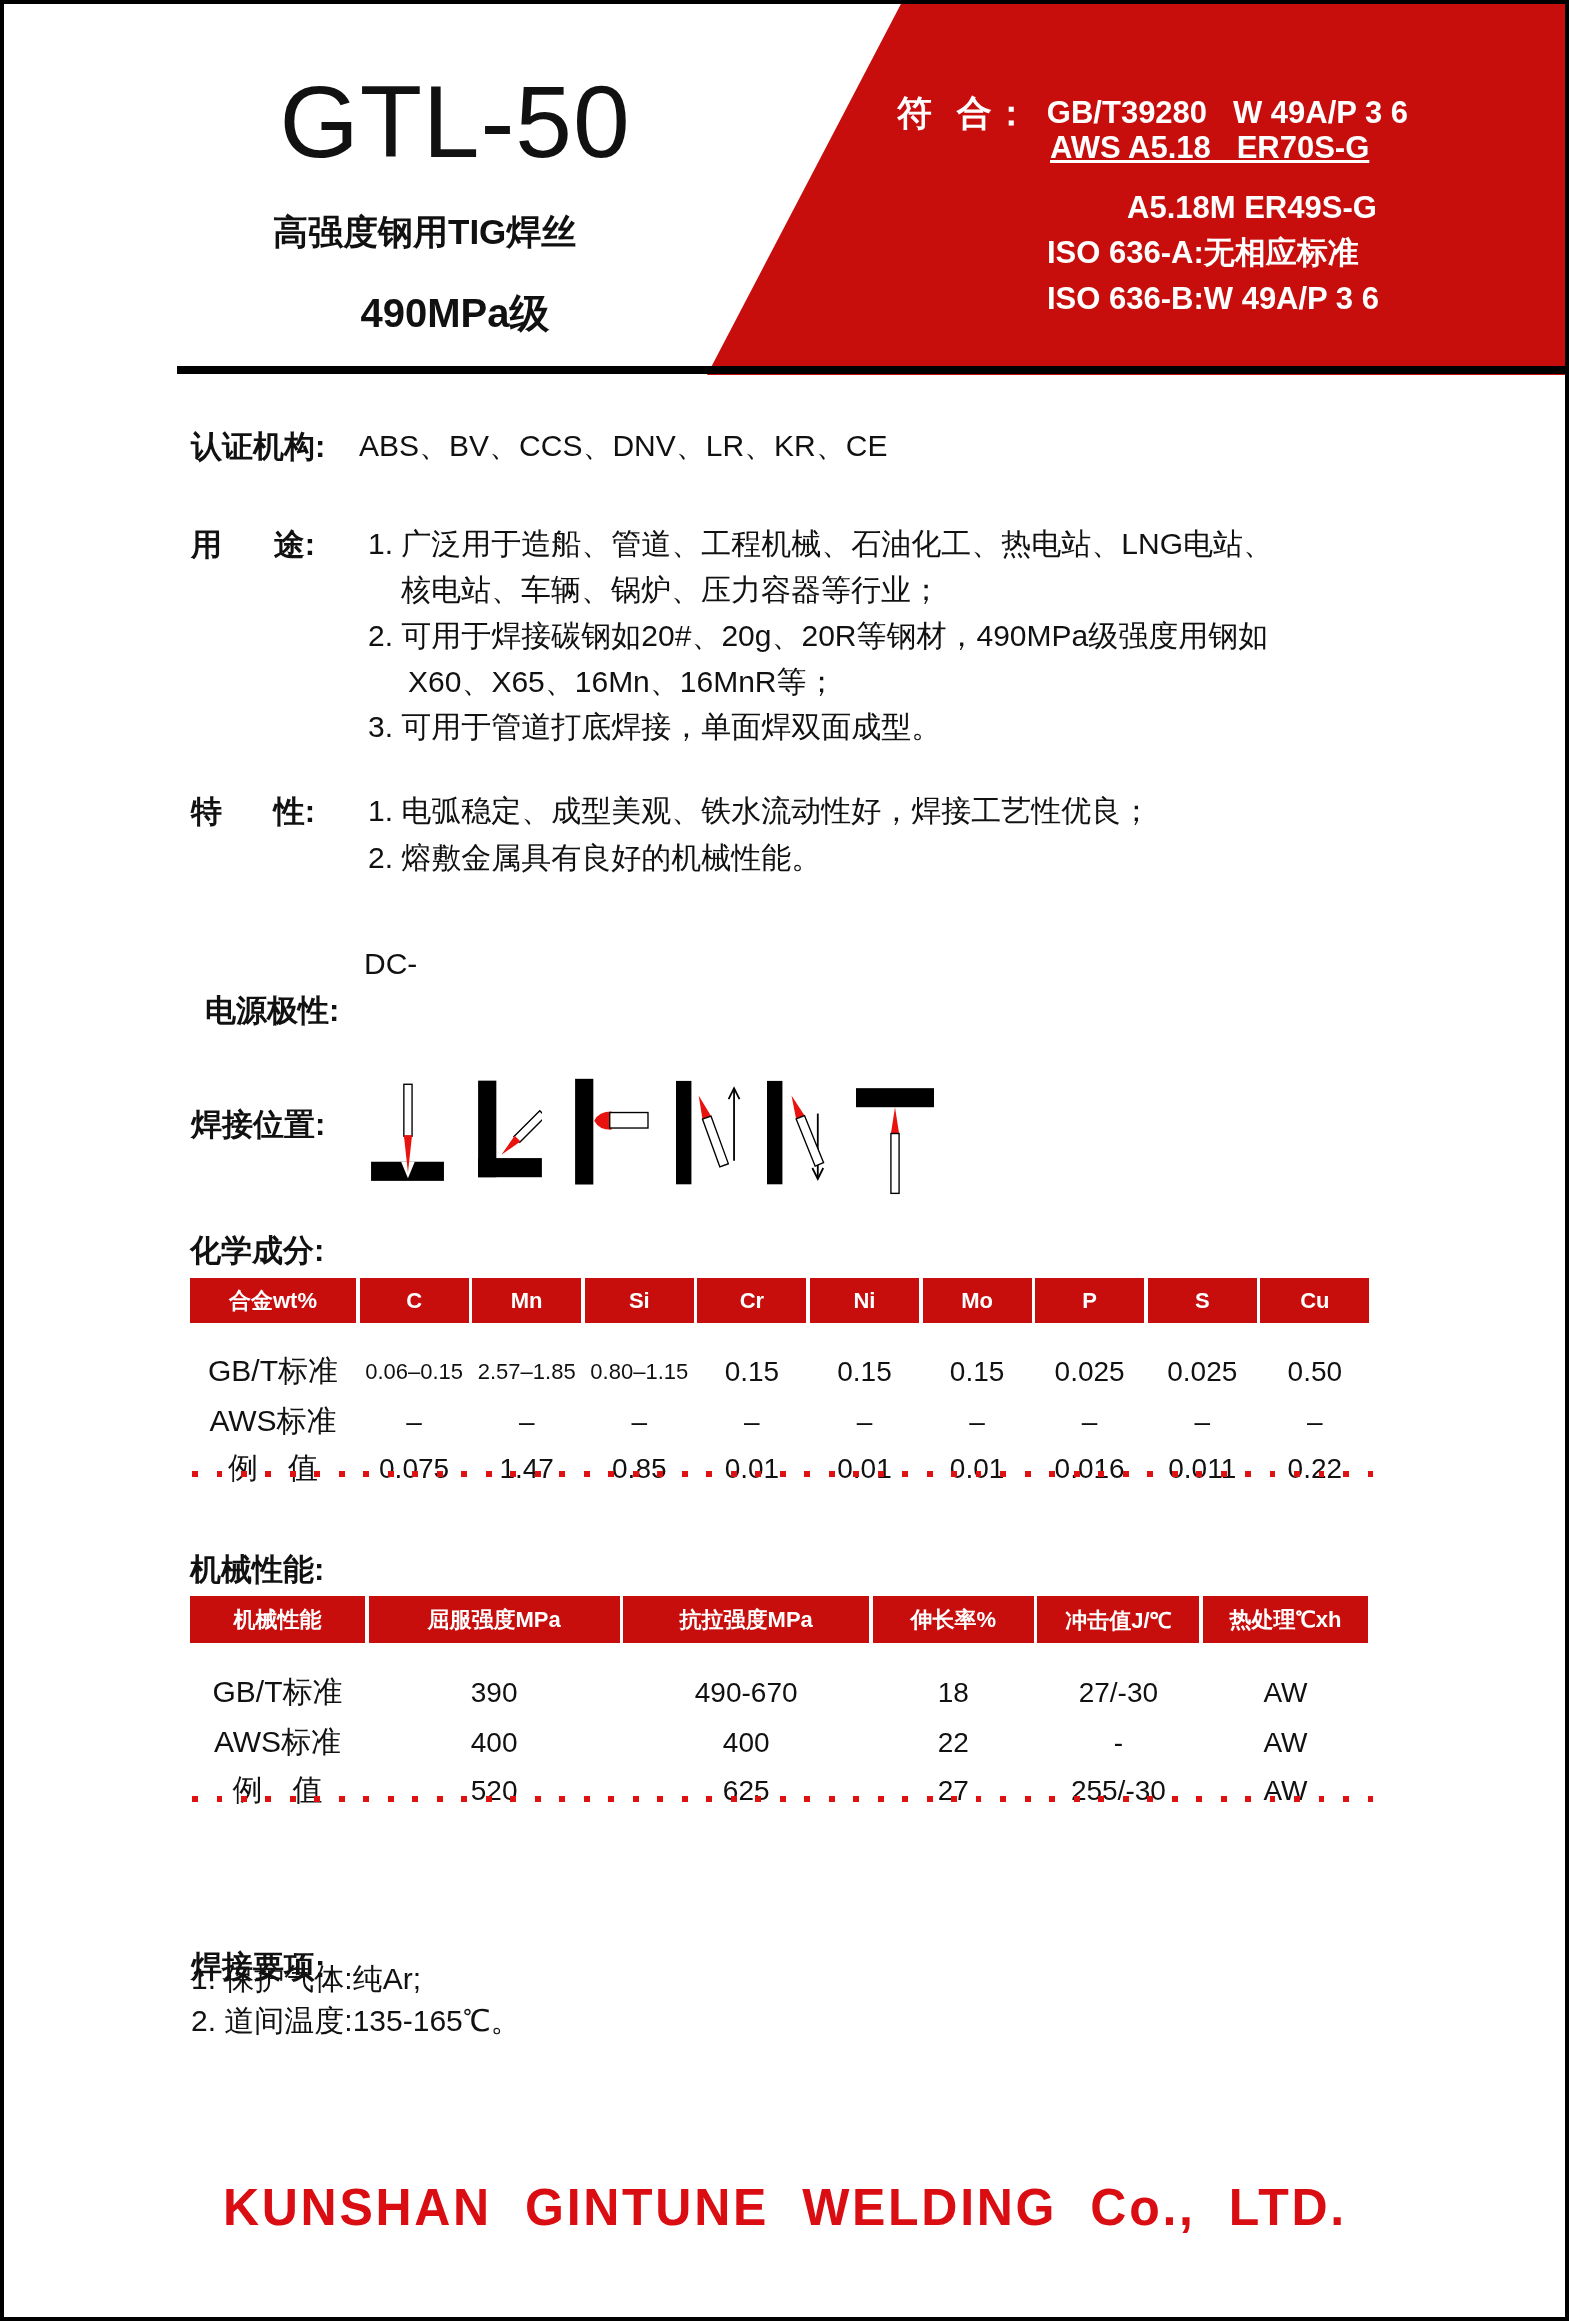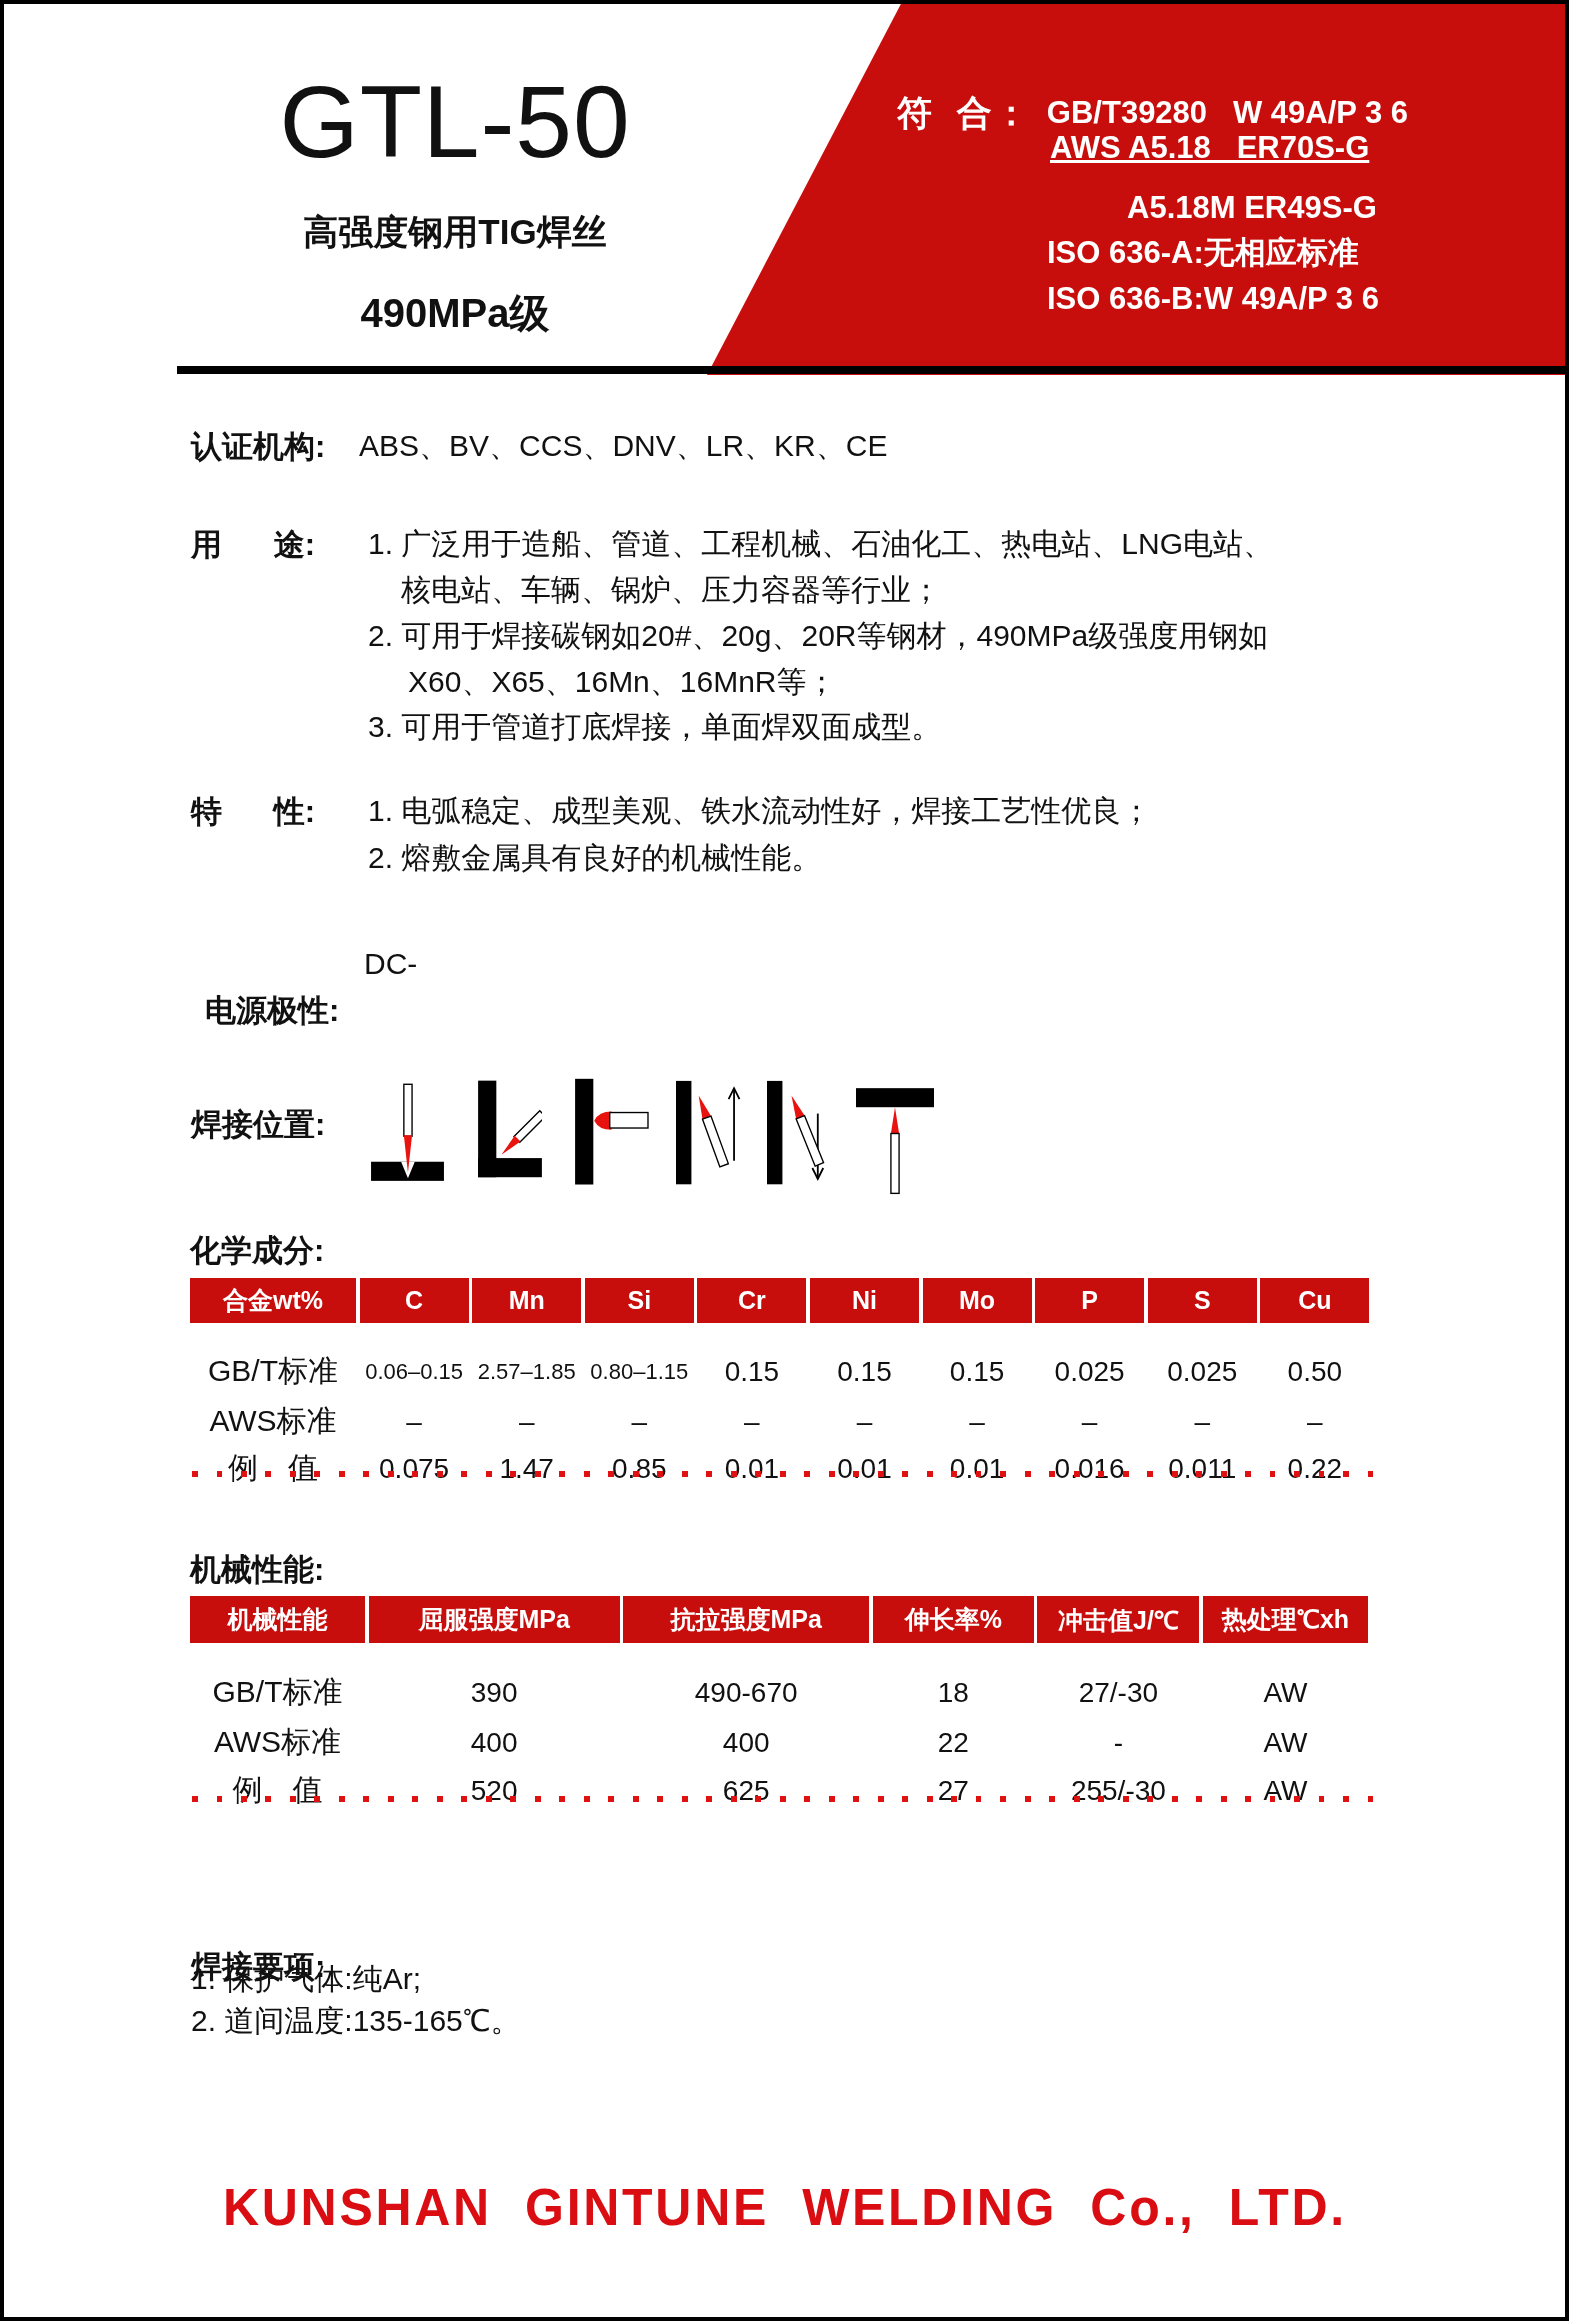--- a/index.html
+++ b/index.html
@@ -14,37 +14,37 @@
     position:absolute; left:0; top:0; width:1569px; height:375px;
     background:var(--accent-red,#c80d0d);
     clip-path:polygon(903px 0px, 1569px 0px, 1569px 375px, 707px 375px);
   }
   .banner-line { position:absolute; color:#fff; font-weight:700; font-size:31px; white-space:pre; line-height:1; }
   .banner-label { font-size:35px; letter-spacing:1.8px; margin-right:16.4px; vertical-align:-1.8px; }
   .header-rule { position:absolute; left:177px; top:366px; right:0; height:8.2px; background:#000; z-index:10; }
 
   .product-title { position:absolute; left:273px; top:71px; width:364px; text-align:center;
     font-size:102px; font-weight:400; letter-spacing:0.9px; line-height:1; white-space:nowrap; }
-  .product-subtitle { position:absolute; left:273px; top:209px; width:364px; text-align:center;
+  .product-subtitle { position:absolute; left:273px; top:209px; width:364px; 
     font-size:35px; font-weight:700; white-space:nowrap; }
   .product-grade { position:absolute; left:273px; top:286px; width:364px; text-align:center;
     font-size:40px; font-weight:700; white-space:nowrap; }
 
   
   .lbl { position:absolute; font-size:31px; font-weight:700; white-space:pre; line-height:1.2; }
   .val { position:absolute; font-size:30px; font-weight:400; white-space:pre; line-height:1.2; }
 
   
   .pos-icon { position:absolute; top:1077px; height:123px; }
 
   
   .tbl { position:absolute; display:grid; column-gap:3.6px; }
   .chem-tbl { left:190px; top:1278px; grid-template-columns:166px repeat(9,109px); grid-template-rows:45px 53px 47px 47px; }
   .mech-tbl { left:190px; top:1596px; grid-template-columns:175px 251px 246px 161px 162px 165px; grid-template-rows:47px 55px 45px 51px; }
-  .hcell { background:var(--accent-red,#c80d0d); color:#fff; font-size:25px; font-weight:700;
+  .hcell { background:var(--accent-red,#c80d0d); color:#fff; font-size:22px; font-weight:700;
     display:flex; align-items:center; justify-content:center; white-space:nowrap; }
   .bcell { display:flex; align-items:center; justify-content:center; font-size:28px; font-weight:400; white-space:nowrap;margin-top:44px; }
   .rowlbl { font-size:30px; }
   .small  { font-size:22px; }
   .dotted {
     position:absolute; left:192px; width:1182px; height:5.5px;
     background:repeating-linear-gradient(to right, var(--dot-red,#e01111) 0 5.5px, transparent 5.5px 24.5px);
   }
 
   

